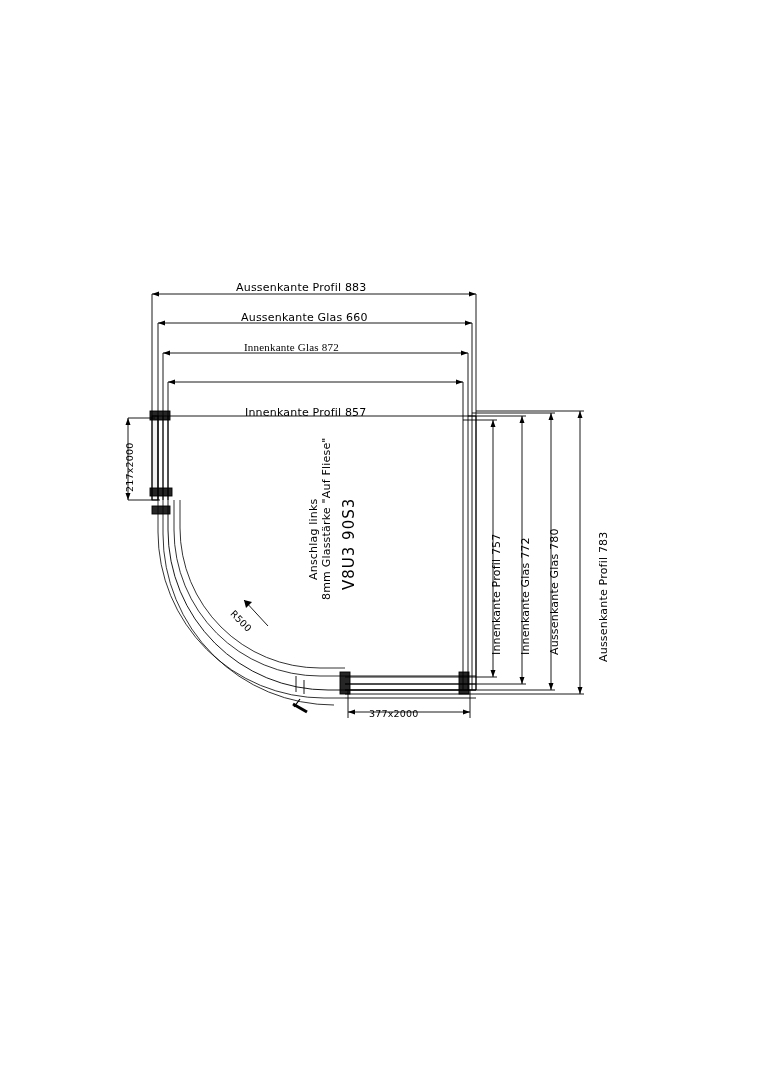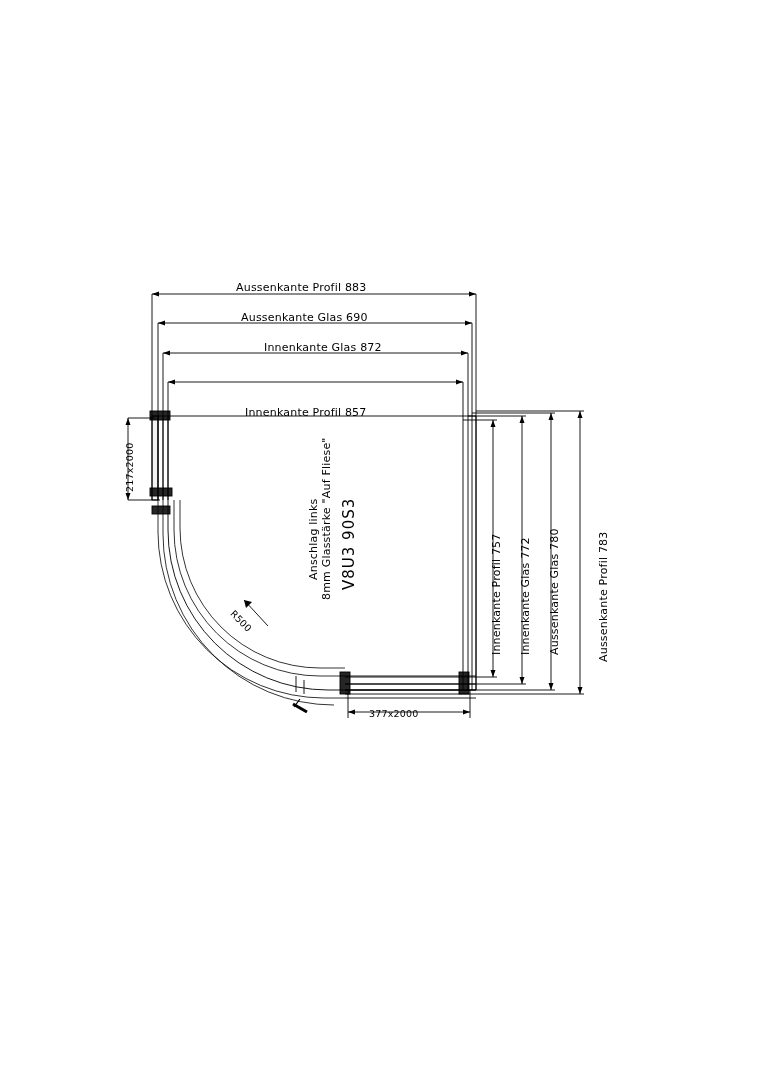--- a/index.html
+++ b/index.html
@@ -185,22 +185,22 @@
 
       <g>
         <line x1="244" y1="600" x2="268" y2="626"></line>
         <path d="M244 600 l2 8 l6 -6 z" fill="#000" stroke="none"></path>
       </g>
 
     </g>
   </svg>
 
   <div class="lbl" style="left:236px; top:281px;">Aussenkante Profil 883</div>
-  <div class="lbl" style="left:241px; top:311px;">Aussenkante Glas 690</div>
-  <div class="lbl" style="left:264px; top:341px;">Innenkante Glas 872</div>
+  <div class="lbl" style="left:241px; top:311px;">Aussenkante Glas 660</div>
+  <div class="lbl" style="left:244px; top:341px;font-family:Liberation Serif, serif;">Innenkante Glas 872</div>
   <div class="lbl" style="left:245px; top:370px;margin-top:36px;">Innenkante Profil 857</div>
 
   <div class="lbl rot90" style="left:490px; top:655px;">Innenkante Profil 757</div>
   <div class="lbl rot90" style="left:519px; top:655px;">Innenkante Glas 772</div>
   <div class="lbl rot90" style="left:548px; top:655px;">Aussenkante Glas 780</div>
   <div class="lbl rot90" style="left:597px; top:662px;">Aussenkante Profil 783</div>
 
   <div class="lbl small rot90" style="left:124px; top:492px;">217x2000</div>
 
   <div class="lbl small" style="left:369px; top:708px;">377x2000</div>

